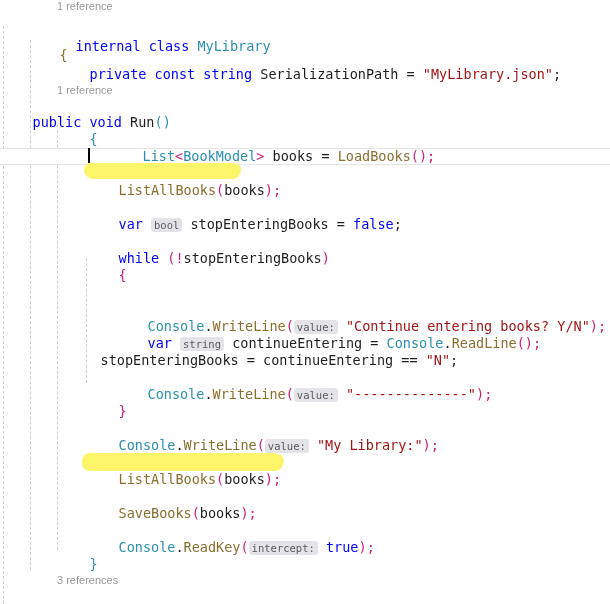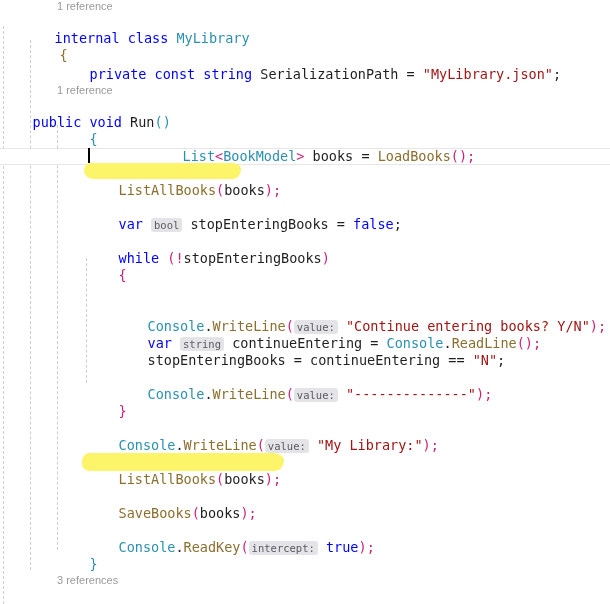--- a/index.html
+++ b/index.html
@@ -103,21 +103,21 @@
 
   <div class="current-line" style="top:148px;height:15px;"></div>
 
   <div class="marker m1" style="left:84px;top:163px;width:157px;height:16px;"></div>
   <div class="marker m2" style="left:82px;top:453px;width:202px;height:18px;"></div>
 
   <div class="caret" style="left:88px;top:148px;height:15px;"></div>
 
   <div class="codelens" style="top:-1px;padding-left:57px;">1 reference</div>
 
-  <div class="line" style="top:13px;padding-left:22px;">
+  <div class="line" style="top:21px;padding-left:43px;">
     <span class="kw">internal</span><span class="plain"> </span><span class="kw">class</span><span class="plain"> </span><span class="type">MyLibrary</span>
   </div>
 
   <div class="line" style="top:30px;padding-left:27px;">
     <span class="meth">{</span>
   </div>
 
   <div class="line" style="top:49px;padding-left:57px;">
     <span class="kw">private</span><span class="plain"> </span><span class="kw">const</span><span class="plain"> </span><span class="kw">string</span><span class="plain"> </span><span class="plain">SerializationPath</span><span class="plain"> </span><span class="plain">=</span><span class="plain"> </span><span class="str">"MyLibrary.json"</span><span class="plain">;</span>
   </div>
@@ -125,21 +125,21 @@
   <div class="codelens" style="top:83px;padding-left:57px;">1 reference</div>
 
   <div class="line" style="top:97px;">
     <span class="kw">public</span><span class="plain"> </span><span class="kw">void</span><span class="plain"> </span><span class="plain">Run</span><span class="type">(</span><span class="type">)</span>
   </div>
 
   <div class="line" style="top:114px;padding-left:57px;">
     <span class="type">{</span>
   </div>
 
-  <div class="line" style="top:131px;padding-left:110px;margin-left:40px;">
+  <div class="line" style="top:131px;padding-left:110px;">
     <span class="type">List</span><span class="punc">&lt;</span><span class="type">BookModel</span><span class="punc">&gt;</span><span class="plain"> </span><span class="plain">books</span><span class="plain"> </span><span class="plain">=</span><span class="plain"> </span><span class="meth">LoadBooks</span><span class="punc">(</span><span class="punc">)</span><span class="punc">;</span>
   </div>
 
   <div class="line" style="top:165px;padding-left:86px;">
     <span class="meth">ListAllBooks</span><span class="punc">(</span><span class="plain">books</span><span class="punc">)</span><span class="punc">;</span>
   </div>
 
   <div class="line" style="top:199px;padding-left:86px;">
     <span class="kw">var</span><span class="plain"> </span><span class="hint">bool</span><span class="plain"> </span><span class="plain">stopEnteringBooks</span><span class="plain"> </span><span class="plain">=</span><span class="plain"> </span><span class="kw">false</span><span class="plain">;</span>
   </div>
@@ -154,21 +154,21 @@
 
 
   <div class="line" style="top:301px;padding-left:115px;">
     <span class="type">Console</span><span class="plain">.</span><span class="meth">WriteLine</span><span class="punc">(</span><span class="hint">value:</span><span class="plain"> </span><span class="str">"Continue entering books? Y/N"</span><span class="punc">)</span><span class="punc">;</span>
   </div>
 
   <div class="line" style="top:318px;padding-left:115px;">
     <span class="kw">var</span><span class="plain"> </span><span class="hint">string</span><span class="plain"> </span><span class="plain">continueEntering</span><span class="plain"> </span><span class="plain">=</span><span class="plain"> </span><span class="type">Console</span><span class="plain">.</span><span class="meth">ReadLine</span><span class="punc">(</span><span class="punc">)</span><span class="punc">;</span>
   </div>
 
-  <div class="line" style="top:335px;padding-left:115px;">
+  <div class="line" style="top:335px;padding-left:62px;margin-left:6px;">
     <span class="plain">stopEnteringBooks</span><span class="plain"> </span><span class="plain">=</span><span class="plain"> </span><span class="plain">continueEntering</span><span class="plain"> </span><span class="plain">==</span><span class="plain"> </span><span class="str">"N"</span><span class="plain">;</span>
   </div>
 
   <div class="line" style="top:369px;padding-left:115px;">
     <span class="type">Console</span><span class="plain">.</span><span class="meth">WriteLine</span><span class="punc">(</span><span class="hint">value:</span><span class="plain"> </span><span class="str">"--------------"</span><span class="punc">)</span><span class="punc">;</span>
   </div>
 
   <div class="line" style="top:386px;padding-left:86px;">
     <span class="punc">}</span>
   </div>

